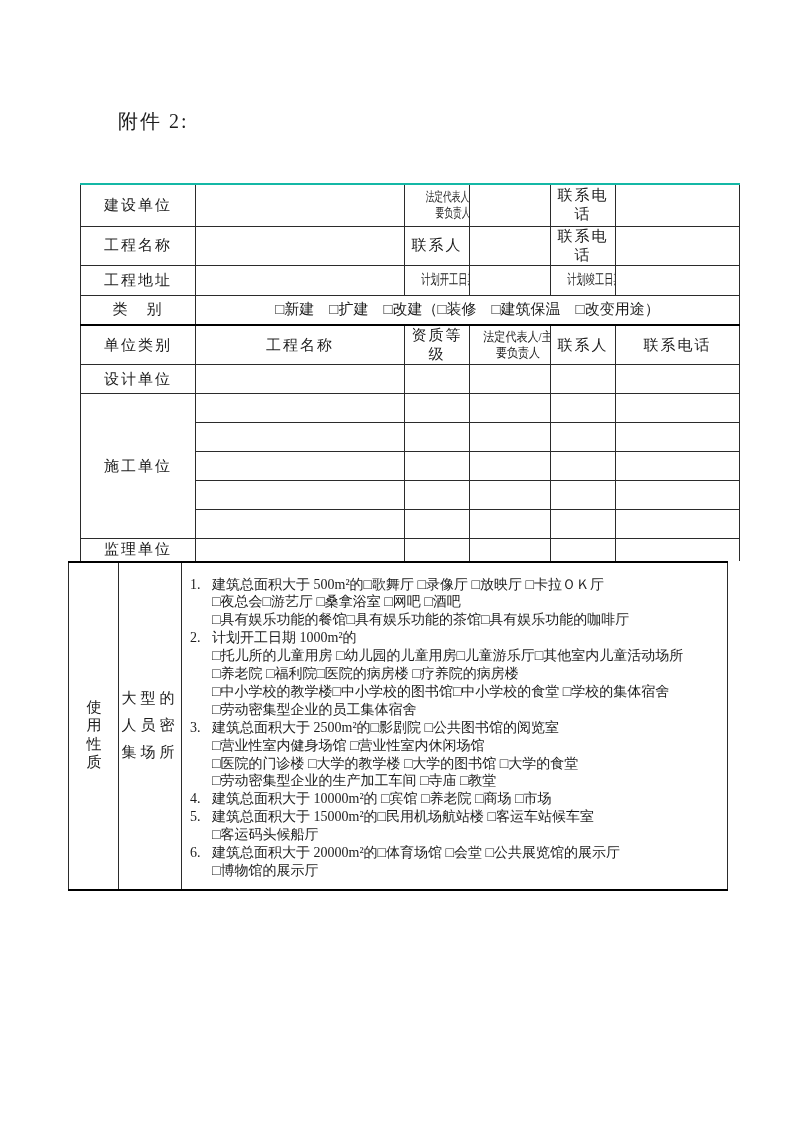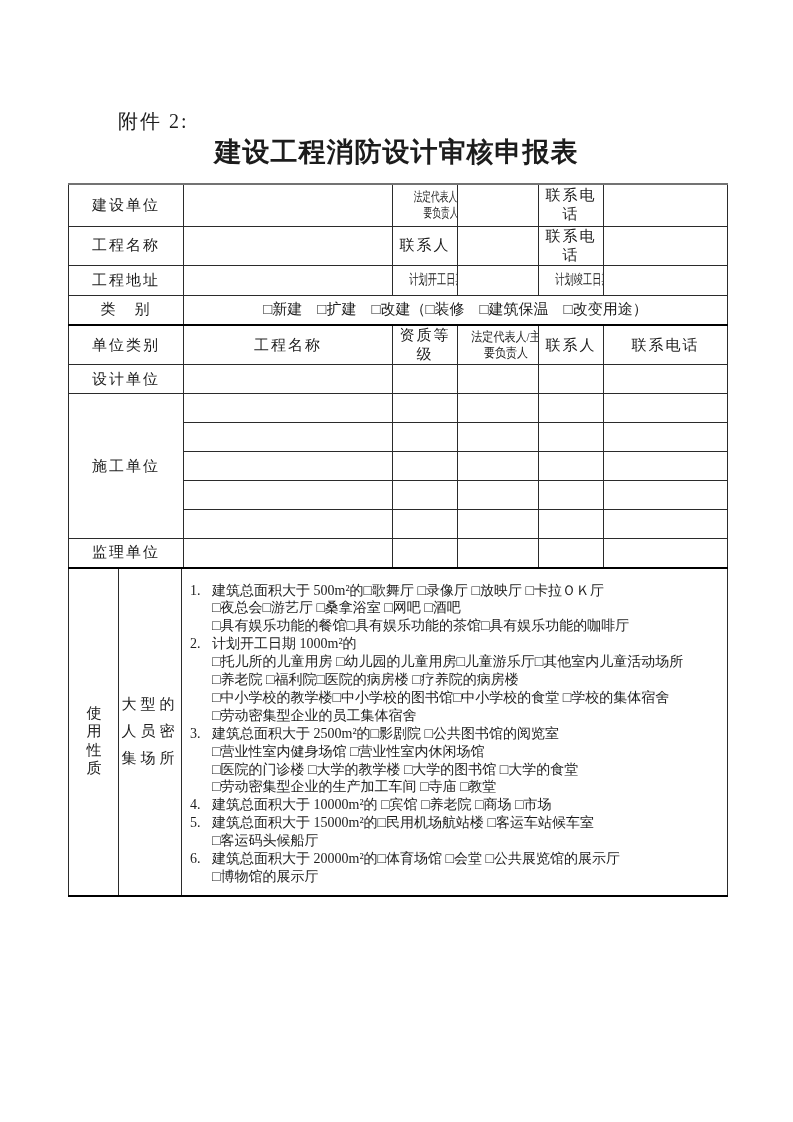--- a/index.html
+++ b/index.html
@@ -13,21 +13,21 @@
   .doc-title {
     position:absolute; left:0; right:0; top:134px; text-align:center;
     font-size:27px; font-weight:bold; letter-spacing:1px;
     font-family:"Liberation Sans", sans-serif;
   }
   .form-wrap { position:absolute; left:68px; top:183px; width:659px; }
   table.tbl {
     border-collapse:collapse; table-layout:fixed; width:659px;
     border-left:1px solid #2b2b2b; border-right:1px solid #2b2b2b;
   }
-  table.tblA { border-top:2px solid #737373; }
+  table.tblA { border-top:2px solid #14b8a6;margin-left:12px; }
   table.tblB { border-top:2px solid #000; border-bottom:2px solid #000; }
   .tbl td {
     border:1px solid #2b2b2b; text-align:center; vertical-align:middle;
     font-size:15px; padding:0 2px; overflow:hidden;
   }
   tr.thick td { border-top:2px solid #000; }
   tr.no-b td { border-bottom-width:0; }
   .lbl { letter-spacing:2px; }
   
   .sq {
@@ -64,21 +64,20 @@
     font-size:13px; font-family:"Liberation Serif", serif;
   }
 </style>
 </head>
 <body>
 
 <div class="page">
 
   <div class="attachment">附件 2:</div>
 
-  <div class="doc-title">建设工程消防设计审核申报表</div>
 
   <div class="form-wrap">
 
     <table class="tbl tblA">
       <colgroup>
         <col style="width:115px">
           <col style="width:209px">
           <col style="width:65px">
         <col style="width:81px">
           <col style="width:65px">
@@ -158,21 +157,21 @@
         <td></td>
         <td></td>
       </tr>
       <tr style="height:29px">
         <td></td>
         <td></td>
         <td></td>
         <td></td>
         <td></td>
       </tr>
-      <tr class="no-b" style="height:28px">
+      <tr class="no-b" style="height:22px">
         <td class="lbl">监理单位</td>
         <td></td>
         <td></td>
         <td></td>
         <td></td>
         <td></td>
       </tr>
     </tbody>
       </table>
 

